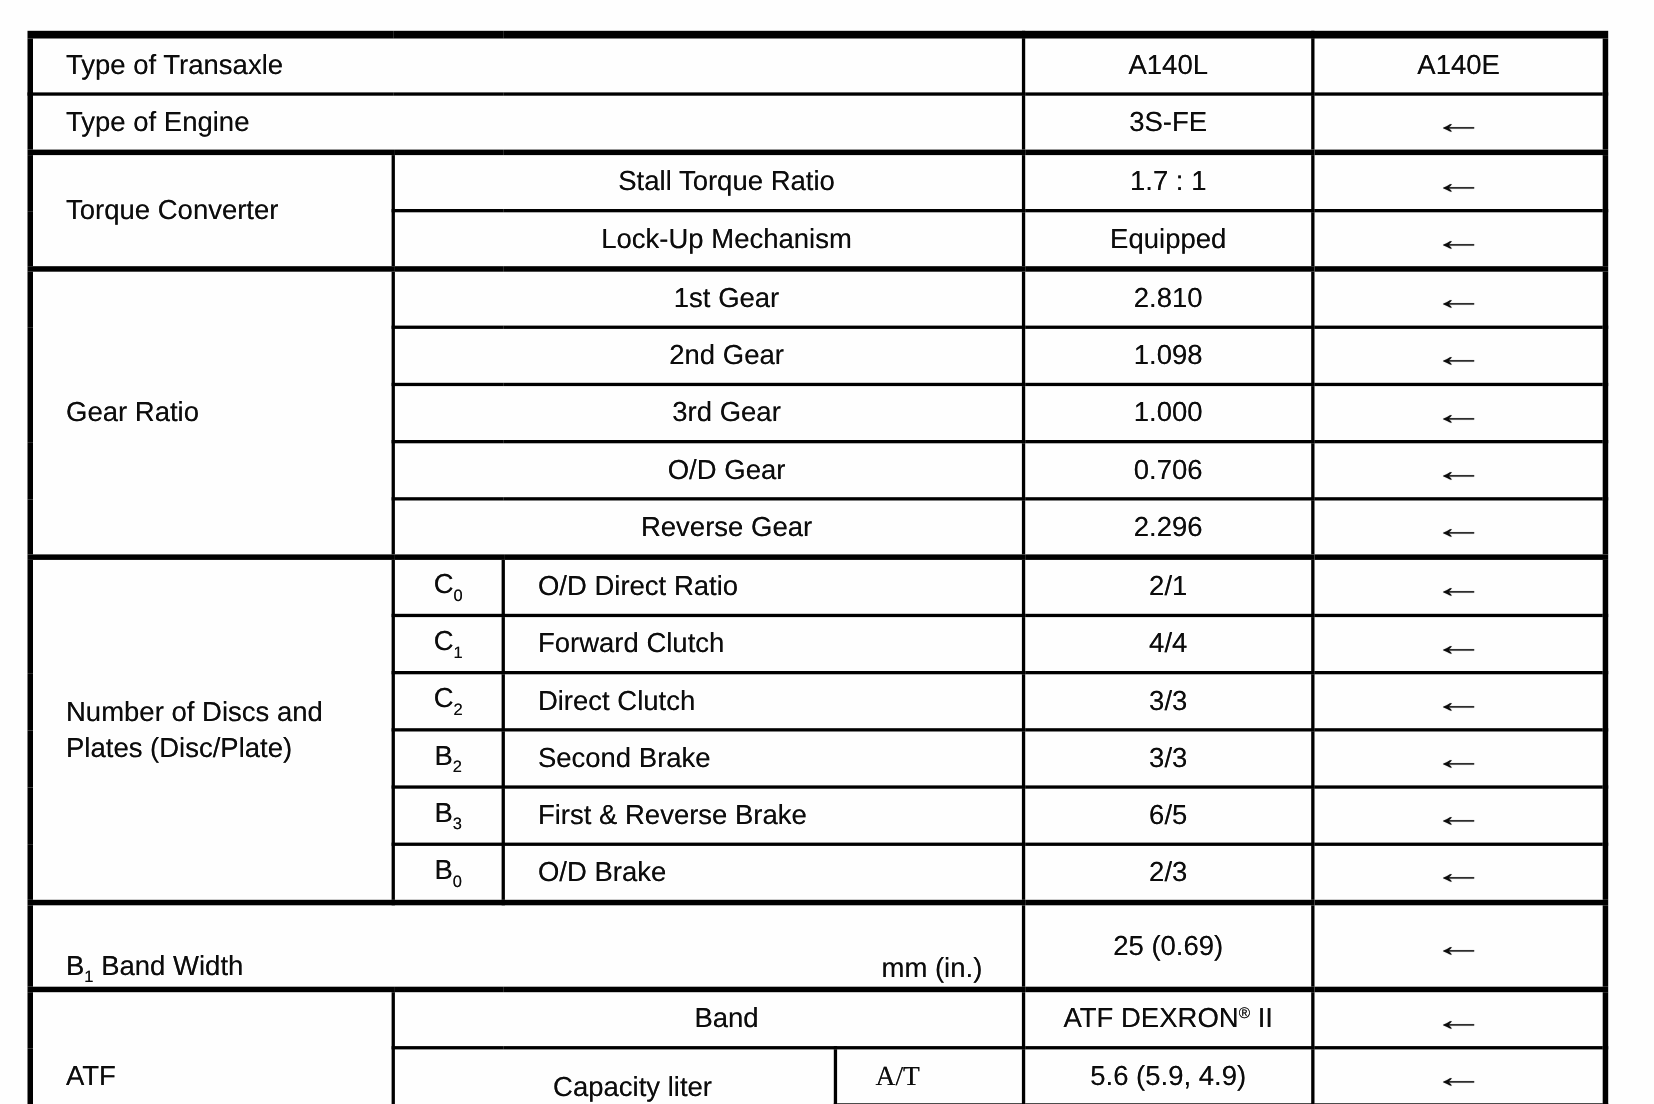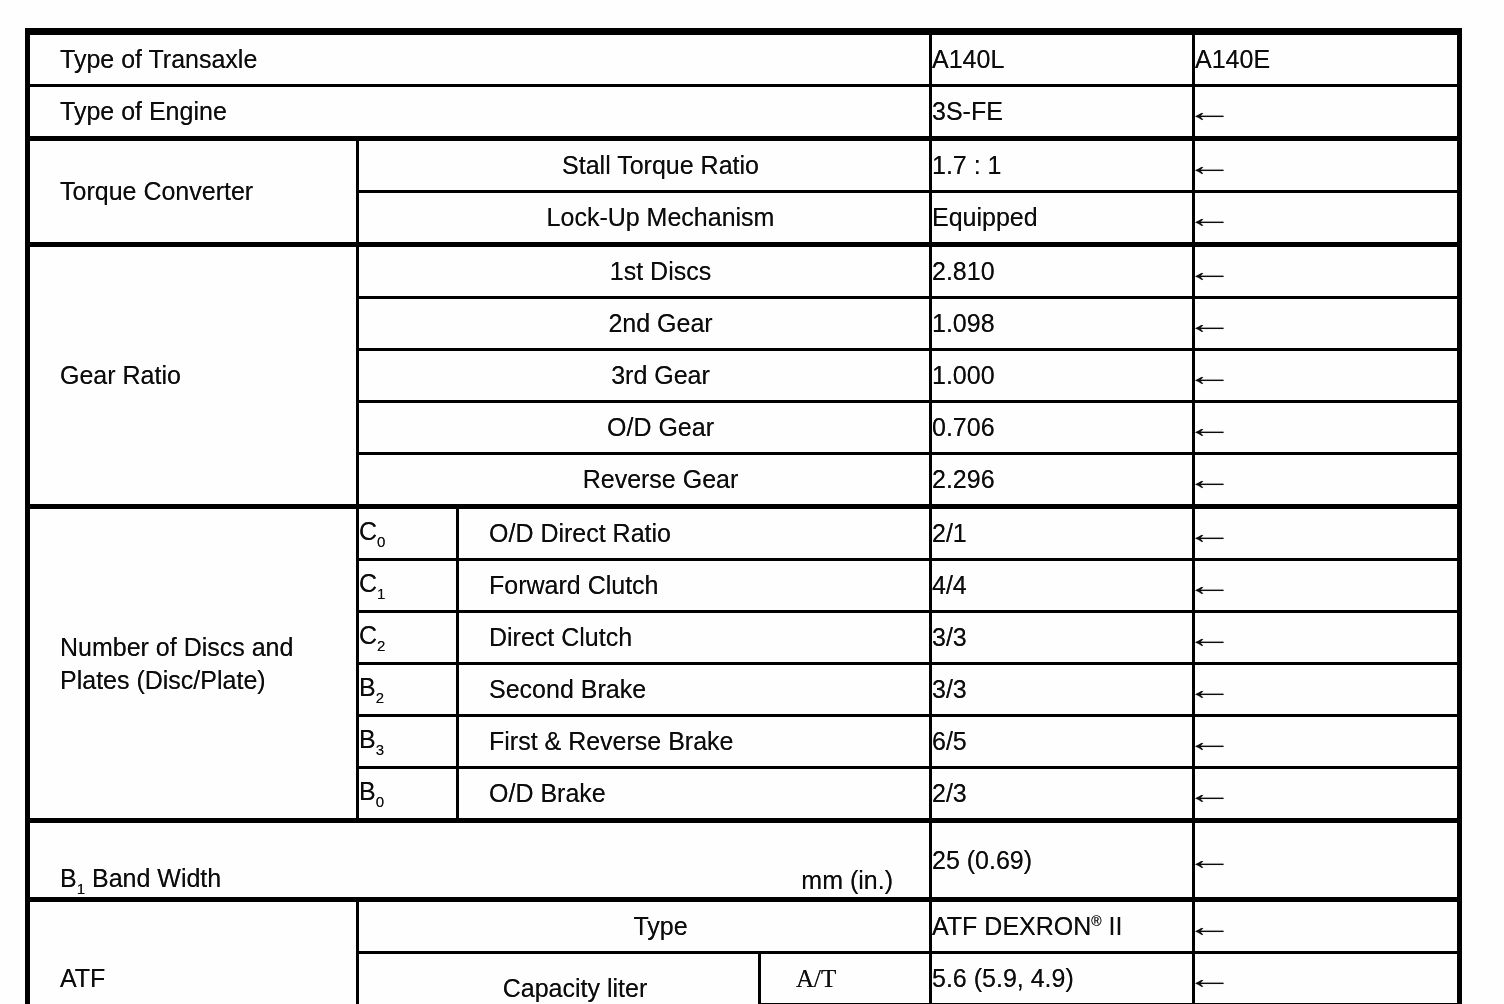--- a/index.html
+++ b/index.html
@@ -35,22 +35,22 @@
     padding: 0;
     font-size: 25px;
     vertical-align: middle;
     text-shadow: 0 0 0.6px rgba(0,0,0,0.65);
     white-space: nowrap;
     overflow: hidden;
   }
   tr.g td { border-top-width: 5px; }
   .lab  { text-align: left; padding-left: 30px; }
   .lab2 { text-align: center; padding-left: 33px; }
-  .sym  { text-align: left; }
-  .val  { }
+  .sym  { text-align: center; }
+  .val  { text-align: center; }
   .atcell { text-align: left; padding-left: 35px; font-family: Liberation Serif, serif; }
   .twoline { line-height: 1.32; white-space: normal; }
   .sub {
     font-size: 15px;
     vertical-align: -7px;
     text-shadow: 0 0 0.4px rgba(0,0,0,0.65);
   }
   .reg {
     font-size: 14px;
     vertical-align: 9px;
@@ -104,21 +104,21 @@
     <td class="val"><span class="arrow">←</span></td>
   </tr>
   <tr>
     <td colspan="3" class="lab2">Lock-Up Mechanism</td>
     <td class="val">Equipped</td>
     <td class="val"><span class="arrow">←</span></td>
   </tr>
 
   <tr class="g">
     <td rowspan="5" class="lab">Gear Ratio</td>
-    <td colspan="3" class="lab2">1st Discs</td>
+    <td colspan="3" class="lab2">1st Gear</td>
     <td class="val">2.810</td>
     <td class="val"><span class="arrow">←</span></td>
   </tr>
   <tr>
     <td colspan="3" class="lab2">2nd Gear</td>
     <td class="val">1.098</td>
     <td class="val"><span class="arrow">←</span></td>
   </tr>
   <tr>
     <td colspan="3" class="lab2">3rd Gear</td>
@@ -183,21 +183,21 @@
         <span><span>B</span><span class="sub">1</span><span> Band Width</span></span>
         <span>mm (in.)</span>
       </div>
     </td>
     <td class="val">25 (0.69)</td>
     <td class="val"><span class="arrow">←</span></td>
   </tr>
 
   <tr class="g">
     <td rowspan="3" class="lab">ATF</td>
-    <td colspan="3" class="lab2">Type</td>
+    <td colspan="3" class="lab2">Band</td>
     <td class="val"><span>ATF DEXRON</span><span class="reg">®</span><span> II</span></td>
     <td class="val"><span class="arrow">←</span></td>
   </tr>
   <tr>
     <td rowspan="2" colspan="2" class="lab2 twoline">
             <div>Capacity liter</div>
             <div>(US qts, Imp. qts)</div>
           </td>
     <td class="atcell">A/T</td>
     <td class="val">5.6 (5.9, 4.9)</td>

